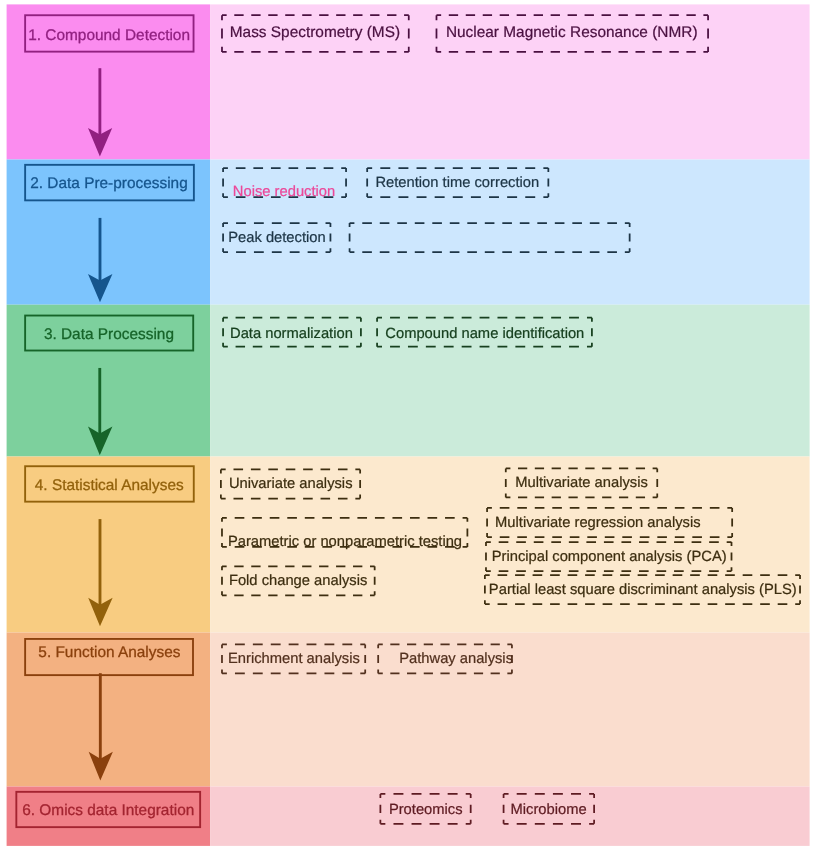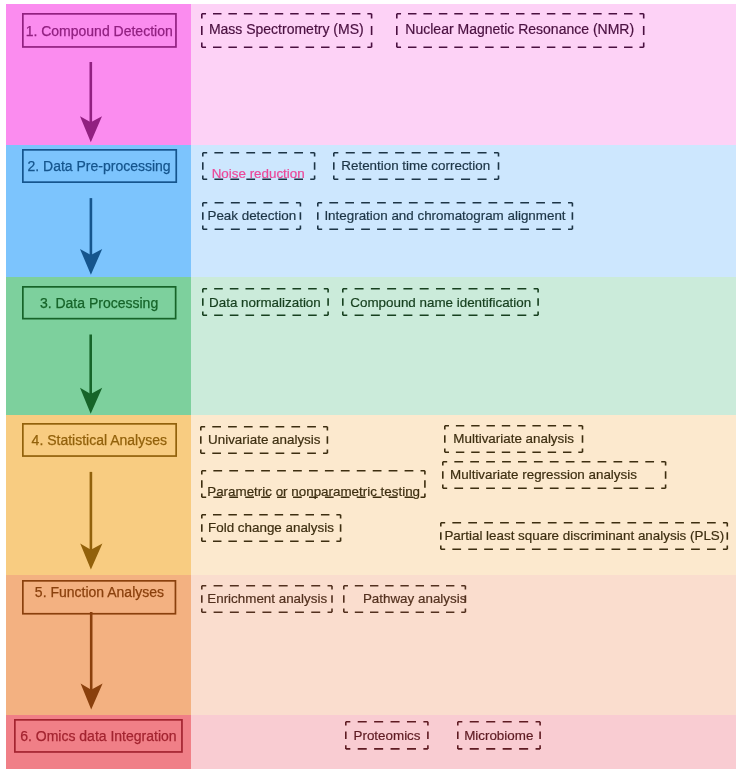--- a/index.html
+++ b/index.html
@@ -124,21 +124,20 @@
       </svg>
       <span class="tag-text">Peak detection</span>
     </div>
     <div class="tag" style="left: 316.9px; top: 202.2px; width: 256.2px; height: 28px; color: rgb(29, 53, 70); font-size: 13.4px;">
       <svg class="tag-frame">
         <line x1="0.8" y1="0.8" x2="255.39999999999998" y2="0.8" stroke="#1d3546" stroke-width="1.6" stroke-dasharray="8.752 7.161" stroke-dashoffset="4.376"></line>
         <line x1="255.39999999999998" y1="0.8" x2="255.39999999999998" y2="27.2" stroke="#1d3546" stroke-width="1.6" stroke-dasharray="7.260 5.940" stroke-dashoffset="3.630"></line>
         <line x1="0.8" y1="27.2" x2="255.39999999999998" y2="27.2" stroke="#1d3546" stroke-width="1.6" stroke-dasharray="8.752 7.161" stroke-dashoffset="4.376"></line>
         <line x1="0.8" y1="0.8" x2="0.8" y2="27.2" stroke="#1d3546" stroke-width="1.6" stroke-dasharray="7.260 5.940" stroke-dashoffset="3.630"></line>
       </svg>
-      <span class="tag-text">Integration and chromatogram alignment</span>
     </div>
     <div class="tag" style="left: 201.5px; top: 288.4px; width: 126.9px; height: 28px; color: rgb(23, 64, 31); font-size: 13.4px;">
       <svg class="tag-frame">
         <line x1="0.8" y1="0.8" x2="126.10000000000001" y2="0.8" stroke="#17401f" stroke-width="1.6" stroke-dasharray="8.614 7.048" stroke-dashoffset="4.307"></line>
         <line x1="126.10000000000001" y1="0.8" x2="126.10000000000001" y2="27.2" stroke="#17401f" stroke-width="1.6" stroke-dasharray="7.260 5.940" stroke-dashoffset="3.630"></line>
         <line x1="0.8" y1="27.2" x2="126.10000000000001" y2="27.2" stroke="#17401f" stroke-width="1.6" stroke-dasharray="8.614 7.048" stroke-dashoffset="4.307"></line>
         <line x1="0.8" y1="0.8" x2="0.8" y2="27.2" stroke="#17401f" stroke-width="1.6" stroke-dasharray="7.260 5.940" stroke-dashoffset="3.630"></line>
       </svg>
       <span class="tag-text">Data normalization</span>
     </div>
@@ -171,37 +170,46 @@
     </div>
     <div class="tag" style="left: 200.8px; top: 514px; width: 140.4px; height: 28px; color: rgb(61, 46, 16); font-size: 13.4px;">
       <svg class="tag-frame">
         <line x1="0.8" y1="0.8" x2="139.6" y2="0.8" stroke="#3d2e10" stroke-width="1.6" stroke-dasharray="8.482 6.940" stroke-dashoffset="4.241"></line>
         <line x1="139.6" y1="0.8" x2="139.6" y2="27.2" stroke="#3d2e10" stroke-width="1.6" stroke-dasharray="7.260 5.940" stroke-dashoffset="3.630"></line>
         <line x1="0.8" y1="27.2" x2="139.6" y2="27.2" stroke="#3d2e10" stroke-width="1.6" stroke-dasharray="8.482 6.940" stroke-dashoffset="4.241"></line>
         <line x1="0.8" y1="0.8" x2="0.8" y2="27.2" stroke="#3d2e10" stroke-width="1.6" stroke-dasharray="7.260 5.940" stroke-dashoffset="3.630"></line>
       </svg>
       <span class="tag-text">Fold change analysis</span>
     </div>
-    <div class="tag" style="left: 444px; top: 425px; width: 139.3px; height: 28px; color: rgb(61, 46, 16); font-size: 13.4px; text-align: center;">
+    <div class="tag" style="left: 459px; top: 425px; width: 139.3px; height: 28px; color: rgb(61, 46, 16); font-size: 13.4px; text-align: center;">
       <svg class="tag-frame">
         <line x1="0.8" y1="0.8" x2="138.5" y2="0.8" stroke="#3d2e10" stroke-width="1.6" stroke-dasharray="8.415 6.885" stroke-dashoffset="4.208"></line>
         <line x1="138.5" y1="0.8" x2="138.5" y2="27.2" stroke="#3d2e10" stroke-width="1.6" stroke-dasharray="7.260 5.940" stroke-dashoffset="3.630"></line>
         <line x1="0.8" y1="27.2" x2="138.5" y2="27.2" stroke="#3d2e10" stroke-width="1.6" stroke-dasharray="8.415 6.885" stroke-dashoffset="4.208"></line>
         <line x1="0.8" y1="0.8" x2="0.8" y2="27.2" stroke="#3d2e10" stroke-width="1.6" stroke-dasharray="7.260 5.940" stroke-dashoffset="3.630"></line>
       </svg>
       <span class="tag-text">Multivariate analysis</span>
     </div>
     <div class="tag" style="left: 441.8px; top: 460.6px; width: 224.4px; height: 28px; color: rgb(61, 46, 16); font-size: 13.4px; padding-right: 21px;">
       <svg class="tag-frame">
         <line x1="0.8" y1="0.8" x2="223.6" y2="0.8" stroke="#3d2e10" stroke-width="1.6" stroke-dasharray="8.753 7.161" stroke-dashoffset="4.376"></line>
         <line x1="223.6" y1="0.8" x2="223.6" y2="27.2" stroke="#3d2e10" stroke-width="1.6" stroke-dasharray="7.260 5.940" stroke-dashoffset="3.630"></line>
         <line x1="0.8" y1="27.2" x2="223.6" y2="27.2" stroke="#3d2e10" stroke-width="1.6" stroke-dasharray="8.753 7.161" stroke-dashoffset="4.376"></line>
         <line x1="0.8" y1="0.8" x2="0.8" y2="27.2" stroke="#3d2e10" stroke-width="1.6" stroke-dasharray="7.260 5.940" stroke-dashoffset="3.630"></line>
       </svg>
       <span class="tag-text">Multivariate regression analysis</span>
+    </div>
+    <div class="tag" style="left: 441.4px; top: 491.5px; width: 224.8px; height: 28px; color: rgb(61, 46, 16); font-size: 13.4px;">
+      <svg class="tag-frame">
+        <line x1="0.8" y1="0.8" x2="224" y2="0.8" stroke="#3d2e10" stroke-width="1.6" stroke-dasharray="8.769 7.174" stroke-dashoffset="4.384"></line>
+        <line x1="224" y1="0.8" x2="224" y2="27.2" stroke="#3d2e10" stroke-width="1.6" stroke-dasharray="7.260 5.940" stroke-dashoffset="3.630"></line>
+        <line x1="0.8" y1="27.2" x2="224" y2="27.2" stroke="#3d2e10" stroke-width="1.6" stroke-dasharray="8.769 7.174" stroke-dashoffset="4.384"></line>
+        <line x1="0.8" y1="0.8" x2="0.8" y2="27.2" stroke="#3d2e10" stroke-width="1.6" stroke-dasharray="7.260 5.940" stroke-dashoffset="3.630"></line>
+      </svg>
+      <span class="tag-text">Principal component analysis (PCA)</span>
     </div>
     <div class="tag" style="left: 440.3px; top: 521.9px; width: 288.1px; height: 28px; color: rgb(61, 46, 16); font-size: 13.4px;">
       <svg class="tag-frame">
         <line x1="0.8" y1="0.8" x2="287.3" y2="0.8" stroke="#3d2e10" stroke-width="1.6" stroke-dasharray="8.754 7.162" stroke-dashoffset="4.377"></line>
         <line x1="287.3" y1="0.8" x2="287.3" y2="27.2" stroke="#3d2e10" stroke-width="1.6" stroke-dasharray="7.260 5.940" stroke-dashoffset="3.630"></line>
         <line x1="0.8" y1="27.2" x2="287.3" y2="27.2" stroke="#3d2e10" stroke-width="1.6" stroke-dasharray="8.754 7.162" stroke-dashoffset="4.377"></line>
         <line x1="0.8" y1="0.8" x2="0.8" y2="27.2" stroke="#3d2e10" stroke-width="1.6" stroke-dasharray="7.260 5.940" stroke-dashoffset="3.630"></line>
       </svg>
       <span class="tag-text">Partial least square discriminant analysis (PLS)</span>
     </div>

